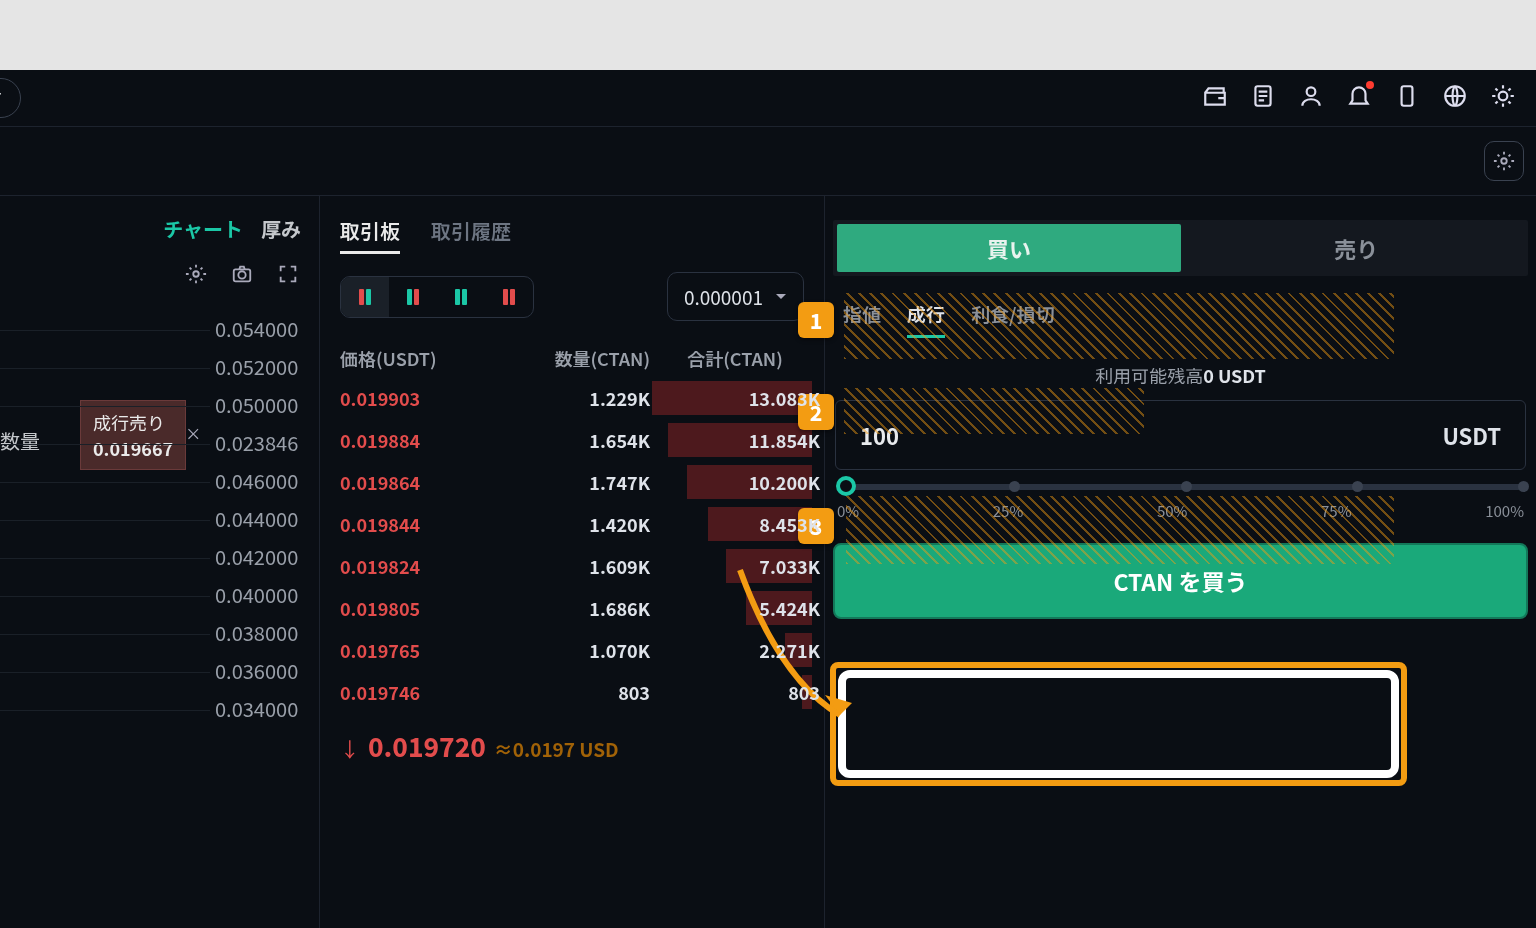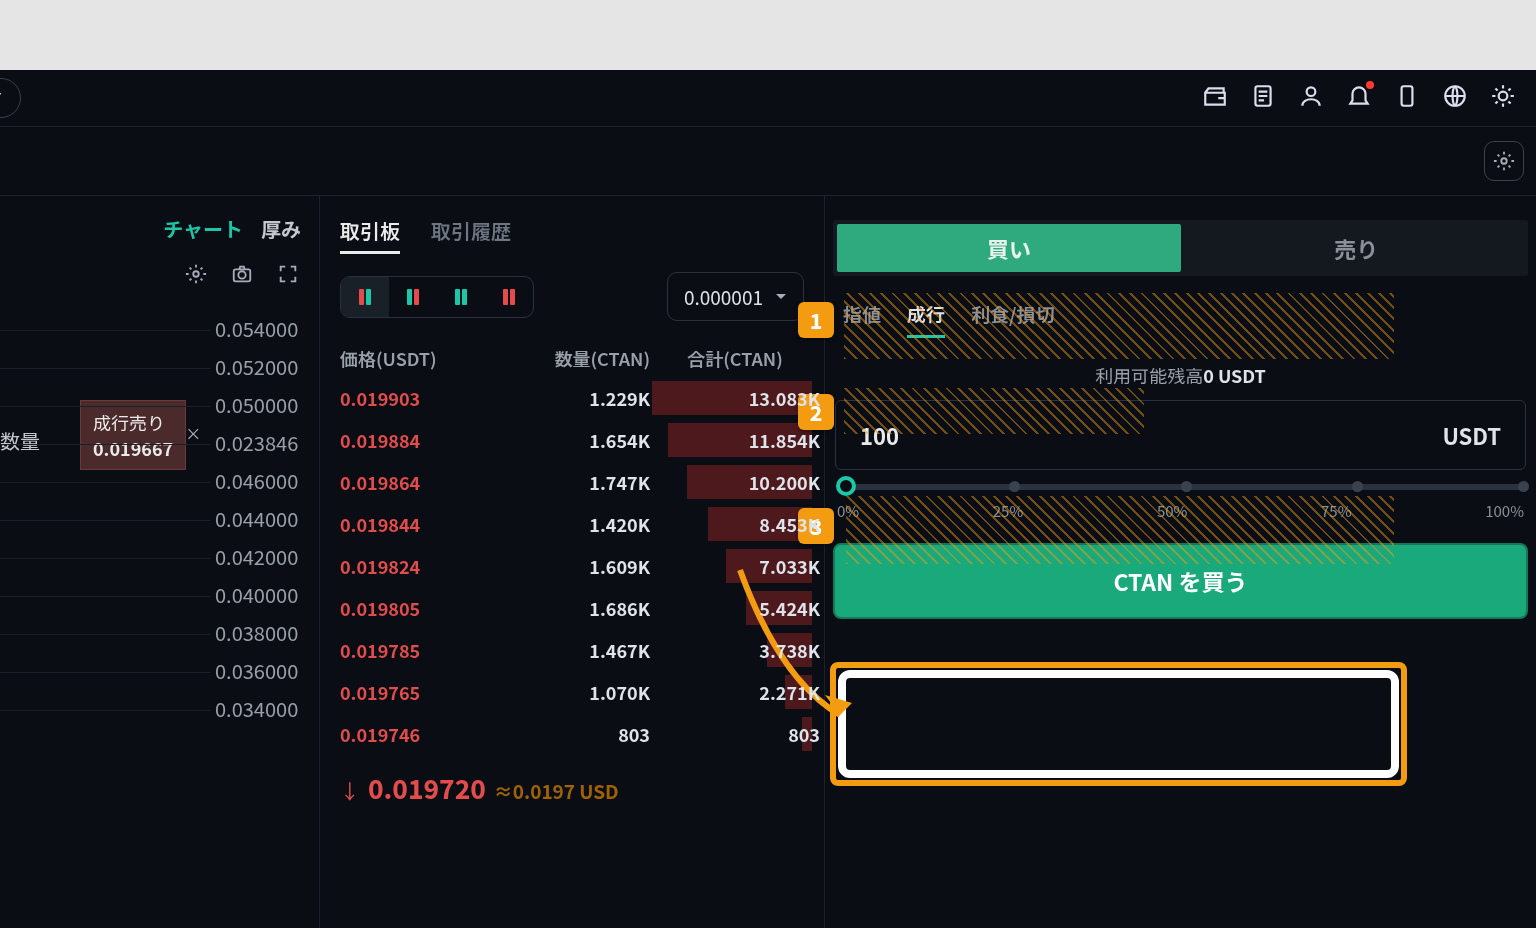--- a/index.html
+++ b/index.html
@@ -517,26 +517,20 @@
             <span class="ob-qty">1.609K</span>
             <span class="ob-total">7.033K</span>
           </div>
           <div class="ob-row">
             <div class="ob-depth" style="width: 65.6px;"></div>
             <span class="ob-price">0.019805</span>
             <span class="ob-qty">1.686K</span>
             <span class="ob-total">5.424K</span>
           </div>
           <div class="ob-row">
-            <div class="ob-depth" style="width: 44.8px;"></div>
-            <span class="ob-price">0.019785</span>
-            <span class="ob-qty">1.467K</span>
-            <span class="ob-total">3.738K</span>
-          </div>
-          <div class="ob-row">
             <div class="ob-depth" style="width: 27.2px;"></div>
             <span class="ob-price">0.019765</span>
             <span class="ob-qty">1.070K</span>
             <span class="ob-total">2.271K</span>
           </div>
           <div class="ob-row">
             <div class="ob-depth" style="width: 9.6px;"></div>
             <span class="ob-price">0.019746</span>
             <span class="ob-qty">803</span>
             <span class="ob-total">803</span>

